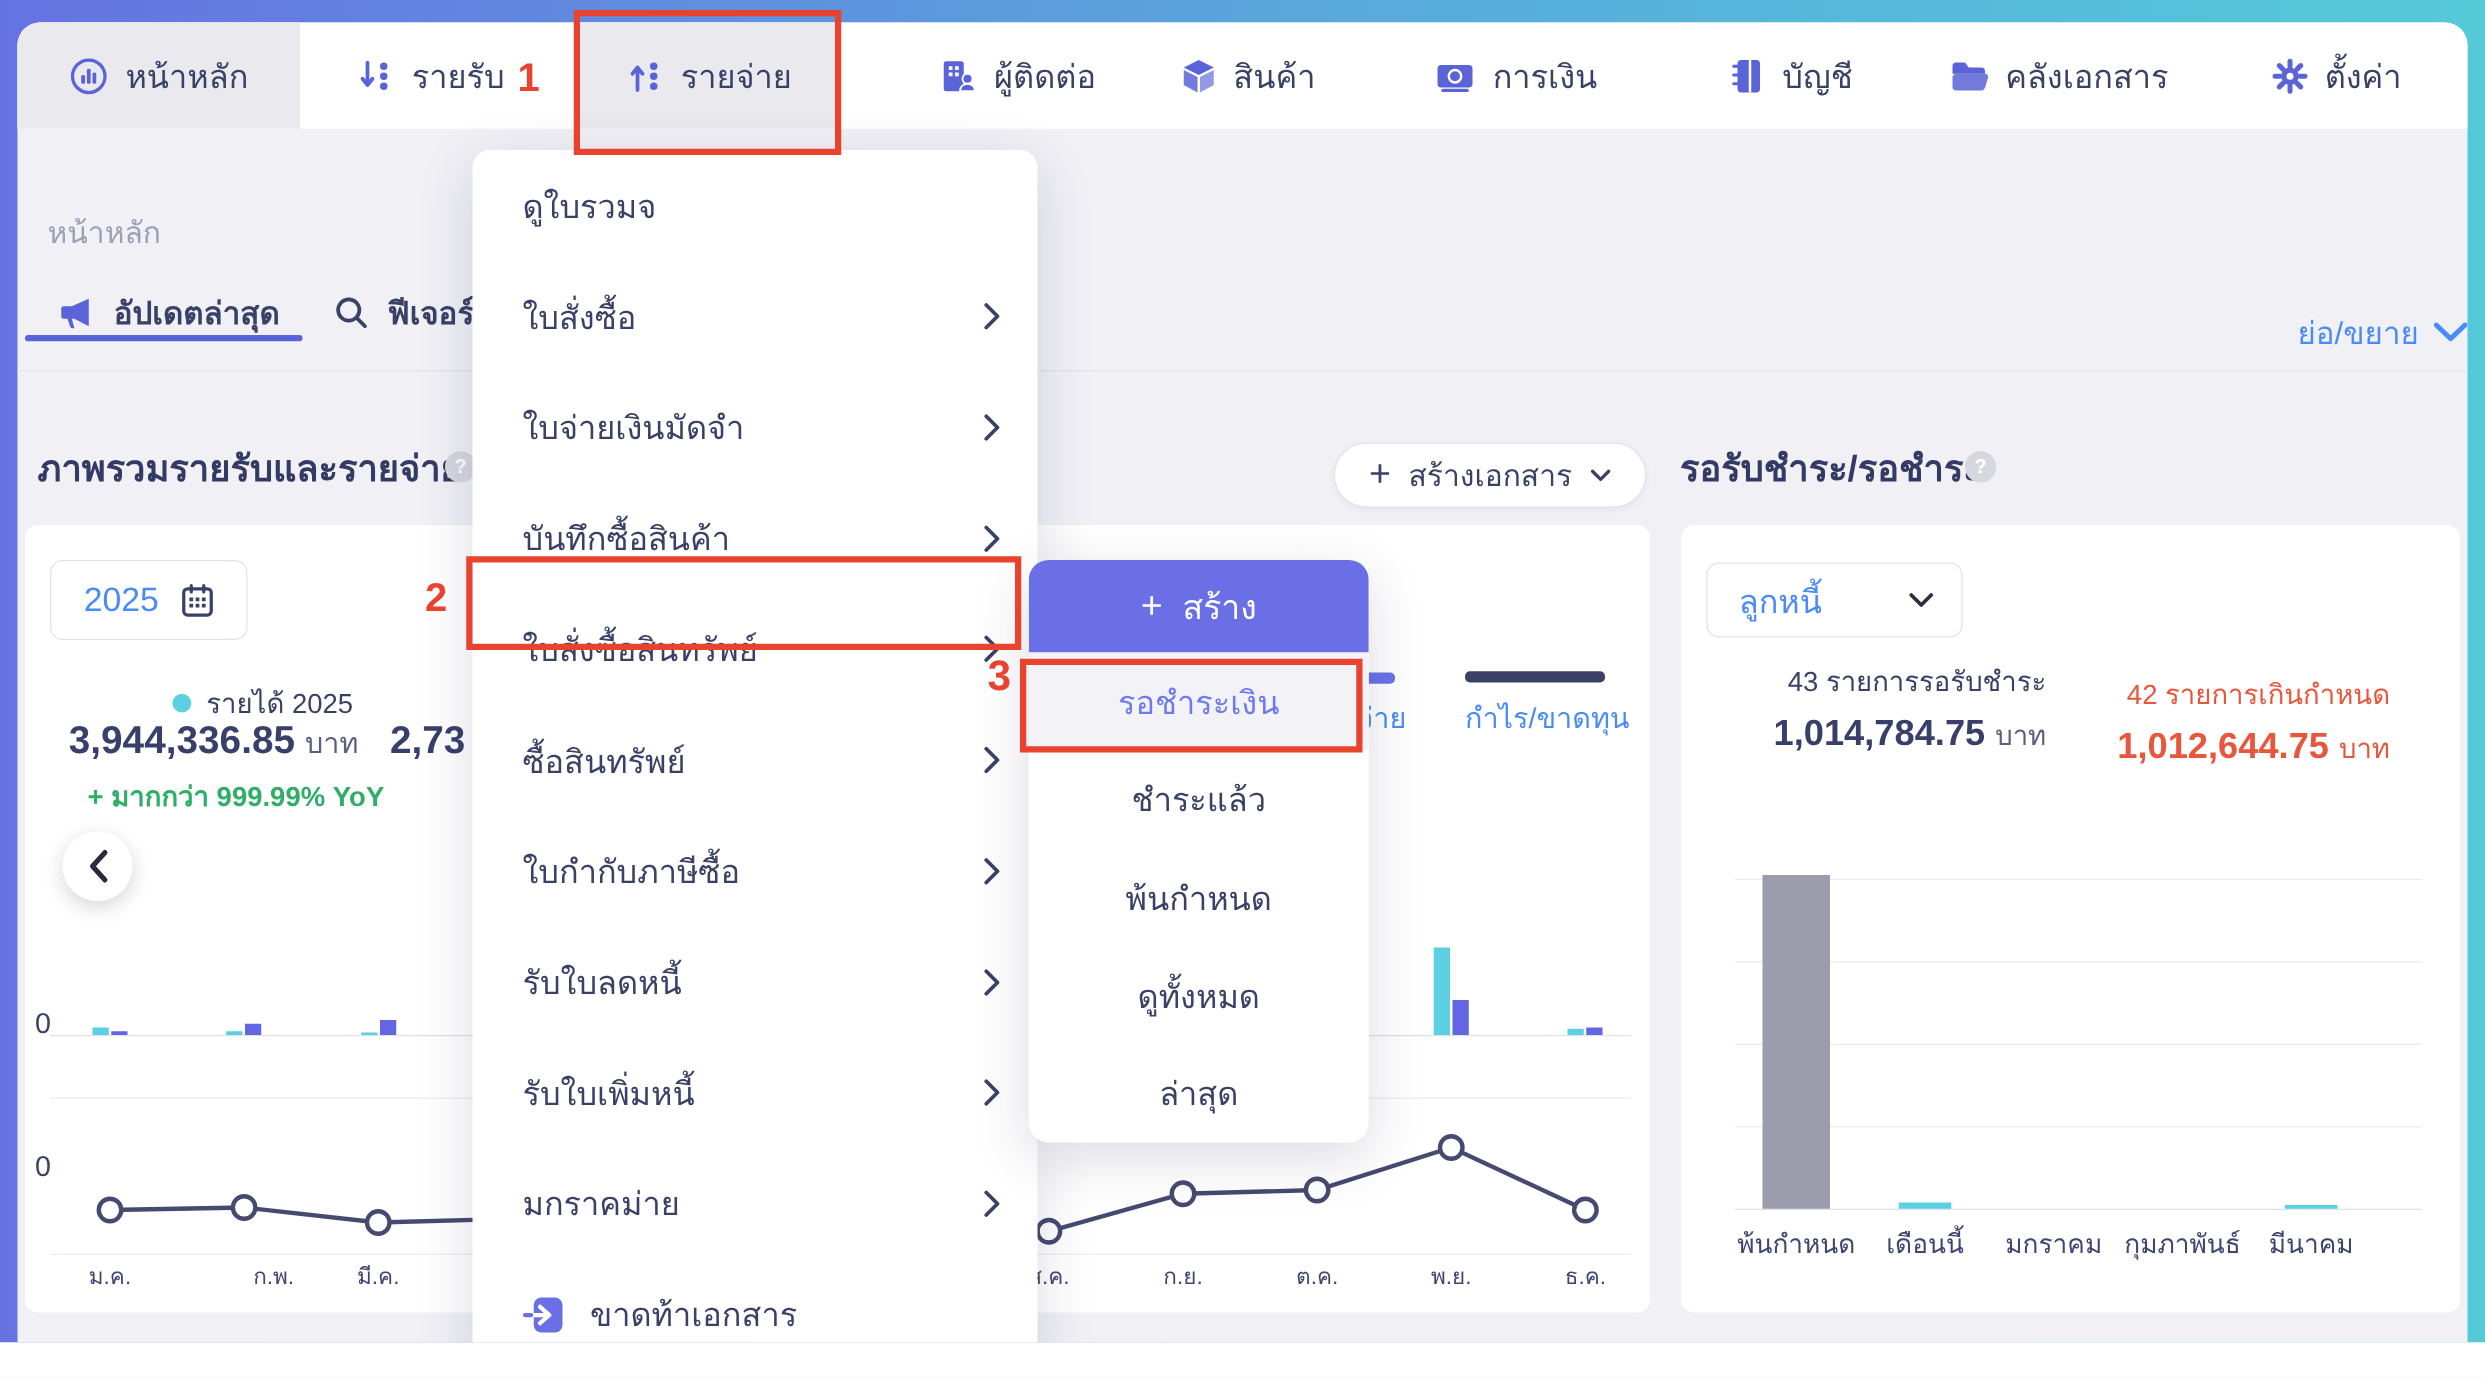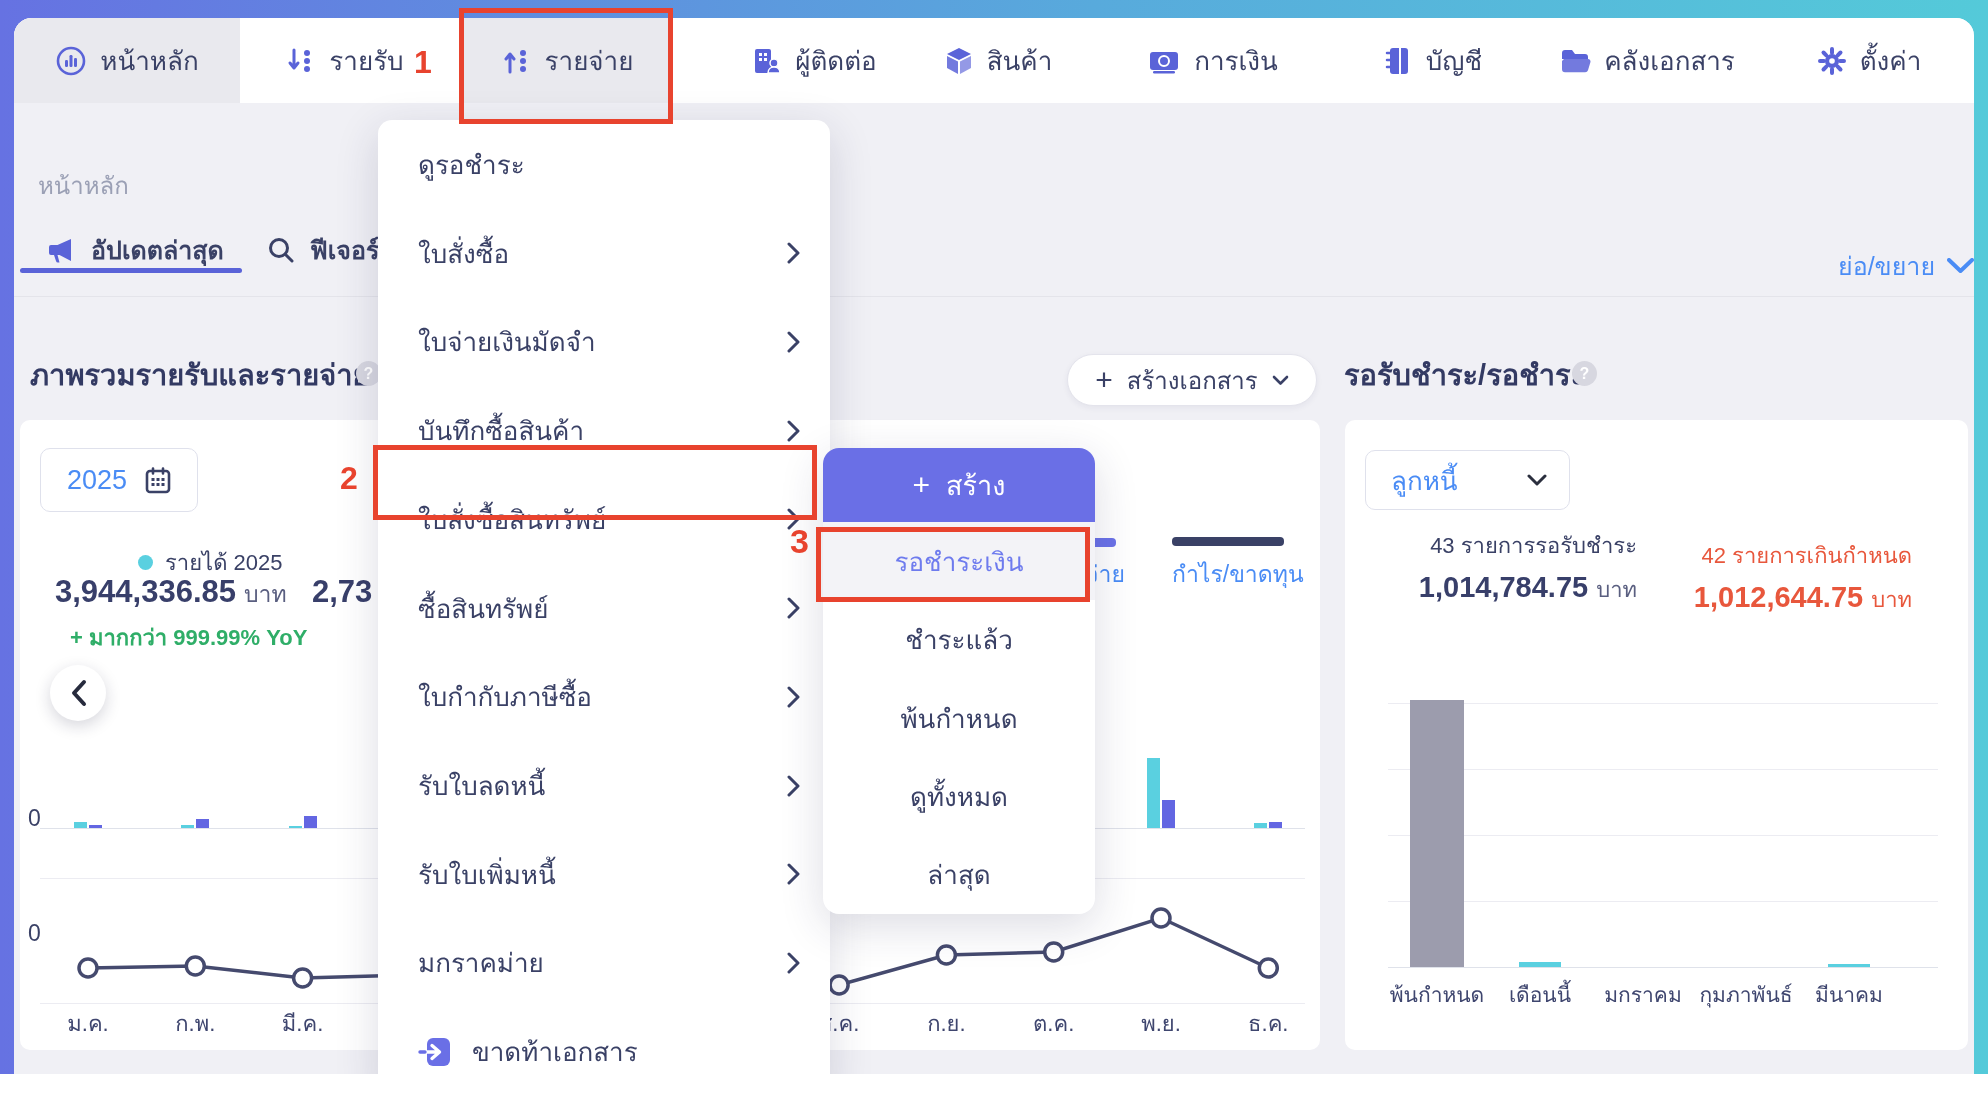--- a/index.html
+++ b/index.html
@@ -50,21 +50,21 @@
   .yoy { position:absolute; left:70px; top:620px; font-size:22px; font-weight:700; color:#2fae68; }
   .partial-value { position:absolute; left:312px; top:574px; font-size:31px; font-weight:700; color:#383f6a; }
   .carousel-prev { position:absolute; left:50px; top:665px; width:56px; height:56px; border-radius:50%;
                    background:#fff; box-shadow:0 5px 16px rgba(30,30,60,.18); display:flex;
                    align-items:center; justify-content:center; cursor:pointer; z-index:5; }
   .legend-swatch { position:absolute; height:9px; border-radius:4px; }
   .legend-label { position:absolute; font-size:23px; color:#4a8cf5; cursor:pointer; }
   .zero-label { position:absolute; left:28px; font-size:23px; color:#3a4166; }
   .gridline { position:absolute; height:1px; background:#ececf2; }
   .baseline { position:absolute; height:1px; background:#dfe2ea; }
-  .month-label, .cat-label { position:absolute; font-size:22px; color:#3f466f; text-align:center; }
+  .month-label, .cat-label { position:absolute; font-size:18px; color:#3f466f; text-align:center; }
   .cat-label { font-size:21px; }
   
   .debtor-select { position:absolute; left:1365px; top:450px; width:205px; height:60px; background:#fff;
                    border:1px solid #dfe1ec; border-radius:10px; display:flex; align-items:center;
                    justify-content:space-between; padding:0 22px 0 25px; cursor:pointer; }
   .debtor-select .val { font-size:26px; color:#4a8cf5; }
   .stat { position:absolute; text-align:right; }
   .stat .lbl { font-size:22px; color:#3a4166; }
   .stat .amt { margin-top:8px; font-size:29px; font-weight:700; color:#383f6a; }
   .stat .amt .unit { font-size:22px; font-weight:400; color:#5a5f80; margin-left:8px; }
@@ -315,21 +315,21 @@
       <circle cx="604.5" cy="126" r="9" fill="#fff" stroke="#454a6e" stroke-width="3.5"></circle>
       <circle cx="711.8" cy="130" r="9" fill="#fff" stroke="#454a6e" stroke-width="3.5"></circle>
       <circle cx="819.1" cy="135" r="9" fill="#fff" stroke="#454a6e" stroke-width="3.5"></circle>
       <circle cx="926.4" cy="105" r="9" fill="#fff" stroke="#454a6e" stroke-width="3.5"></circle>
       <circle cx="1033.6999999999998" cy="102" r="9" fill="#fff" stroke="#454a6e" stroke-width="3.5"></circle>
       <circle cx="1141" cy="68" r="9" fill="#fff" stroke="#454a6e" stroke-width="3.5"></circle>
       <circle cx="1248.3" cy="118" r="9" fill="#fff" stroke="#454a6e" stroke-width="3.5"></circle>
     </svg>
   <div class="abs" id="ov-months" style="left:20px;top:1006px;width:1300px;height:30px;">
       <span class="month-label" style="left: 28px; width: 80px;">ม.ค.</span>
-      <span class="month-label" style="left: 135.3px; width: 80px;">ก.พ.</span>
+      <span class="month-label" style="left: 135.3px; width: 80px; text-align: right;">ก.พ.</span>
       <span class="month-label" style="left: 242.6px; width: 80px;">มี.ค.</span>
       <span class="month-label" style="left: 349.9px; width: 80px;">เม.ย.</span>
       <span class="month-label" style="left: 457.2px; width: 80px;">พ.ค.</span>
       <span class="month-label" style="left: 564.5px; width: 80px;">มิ.ย.</span>
       <span class="month-label" style="left: 671.8px; width: 80px;">ก.ค.</span>
       <span class="month-label" style="left: 779.1px; width: 80px;">ส.ค.</span>
       <span class="month-label" style="left: 886.4px; width: 80px;">ก.ย.</span>
       <span class="month-label" style="left: 993.7px; width: 80px;">ต.ค.</span>
       <span class="month-label" style="left: 1101px; width: 80px;">พ.ย.</span>
       <span class="month-label" style="left: 1208.3px; width: 80px;">ธ.ค.</span>
@@ -367,21 +367,21 @@
   <div class="abs" id="rc-labels" style="left:1345px;top:978px;width:623px;height:28px;">
       <span class="cat-label" style="position: absolute; left: 37px; width: 110px;">พ้นกำหนด</span>
       <span class="cat-label" style="position: absolute; left: 140px; width: 110px;">เดือนนี้</span>
       <span class="cat-label" style="position: absolute; left: 243px; width: 110px;">มกราคม</span>
       <span class="cat-label" style="position: absolute; left: 346px; width: 110px;">กุมภาพันธ์</span>
       <span class="cat-label" style="position: absolute; left: 449px; width: 110px;">มีนาคม</span>
     </div>
 
   <div class="menu">
     <div class="menu-item">
-      <span>ดูรอชำระ</span>
+      <span>ดูใบรวมจ</span>
     </div>
     <div class="menu-item">
       <span>ใบสั่งซื้อ</span>
       <svg class="chev" width="13" height="22" viewBox="0 0 13 22">
           <polyline points="2,2 11,11 2,20" fill="none" stroke="currentColor" stroke-width="3" stroke-linecap="round" stroke-linejoin="round"></polyline>
         </svg>
     </div>
     <div class="menu-item">
       <span>ใบจ่ายเงินมัดจำ</span>
       <svg class="chev" width="13" height="22" viewBox="0 0 13 22">

